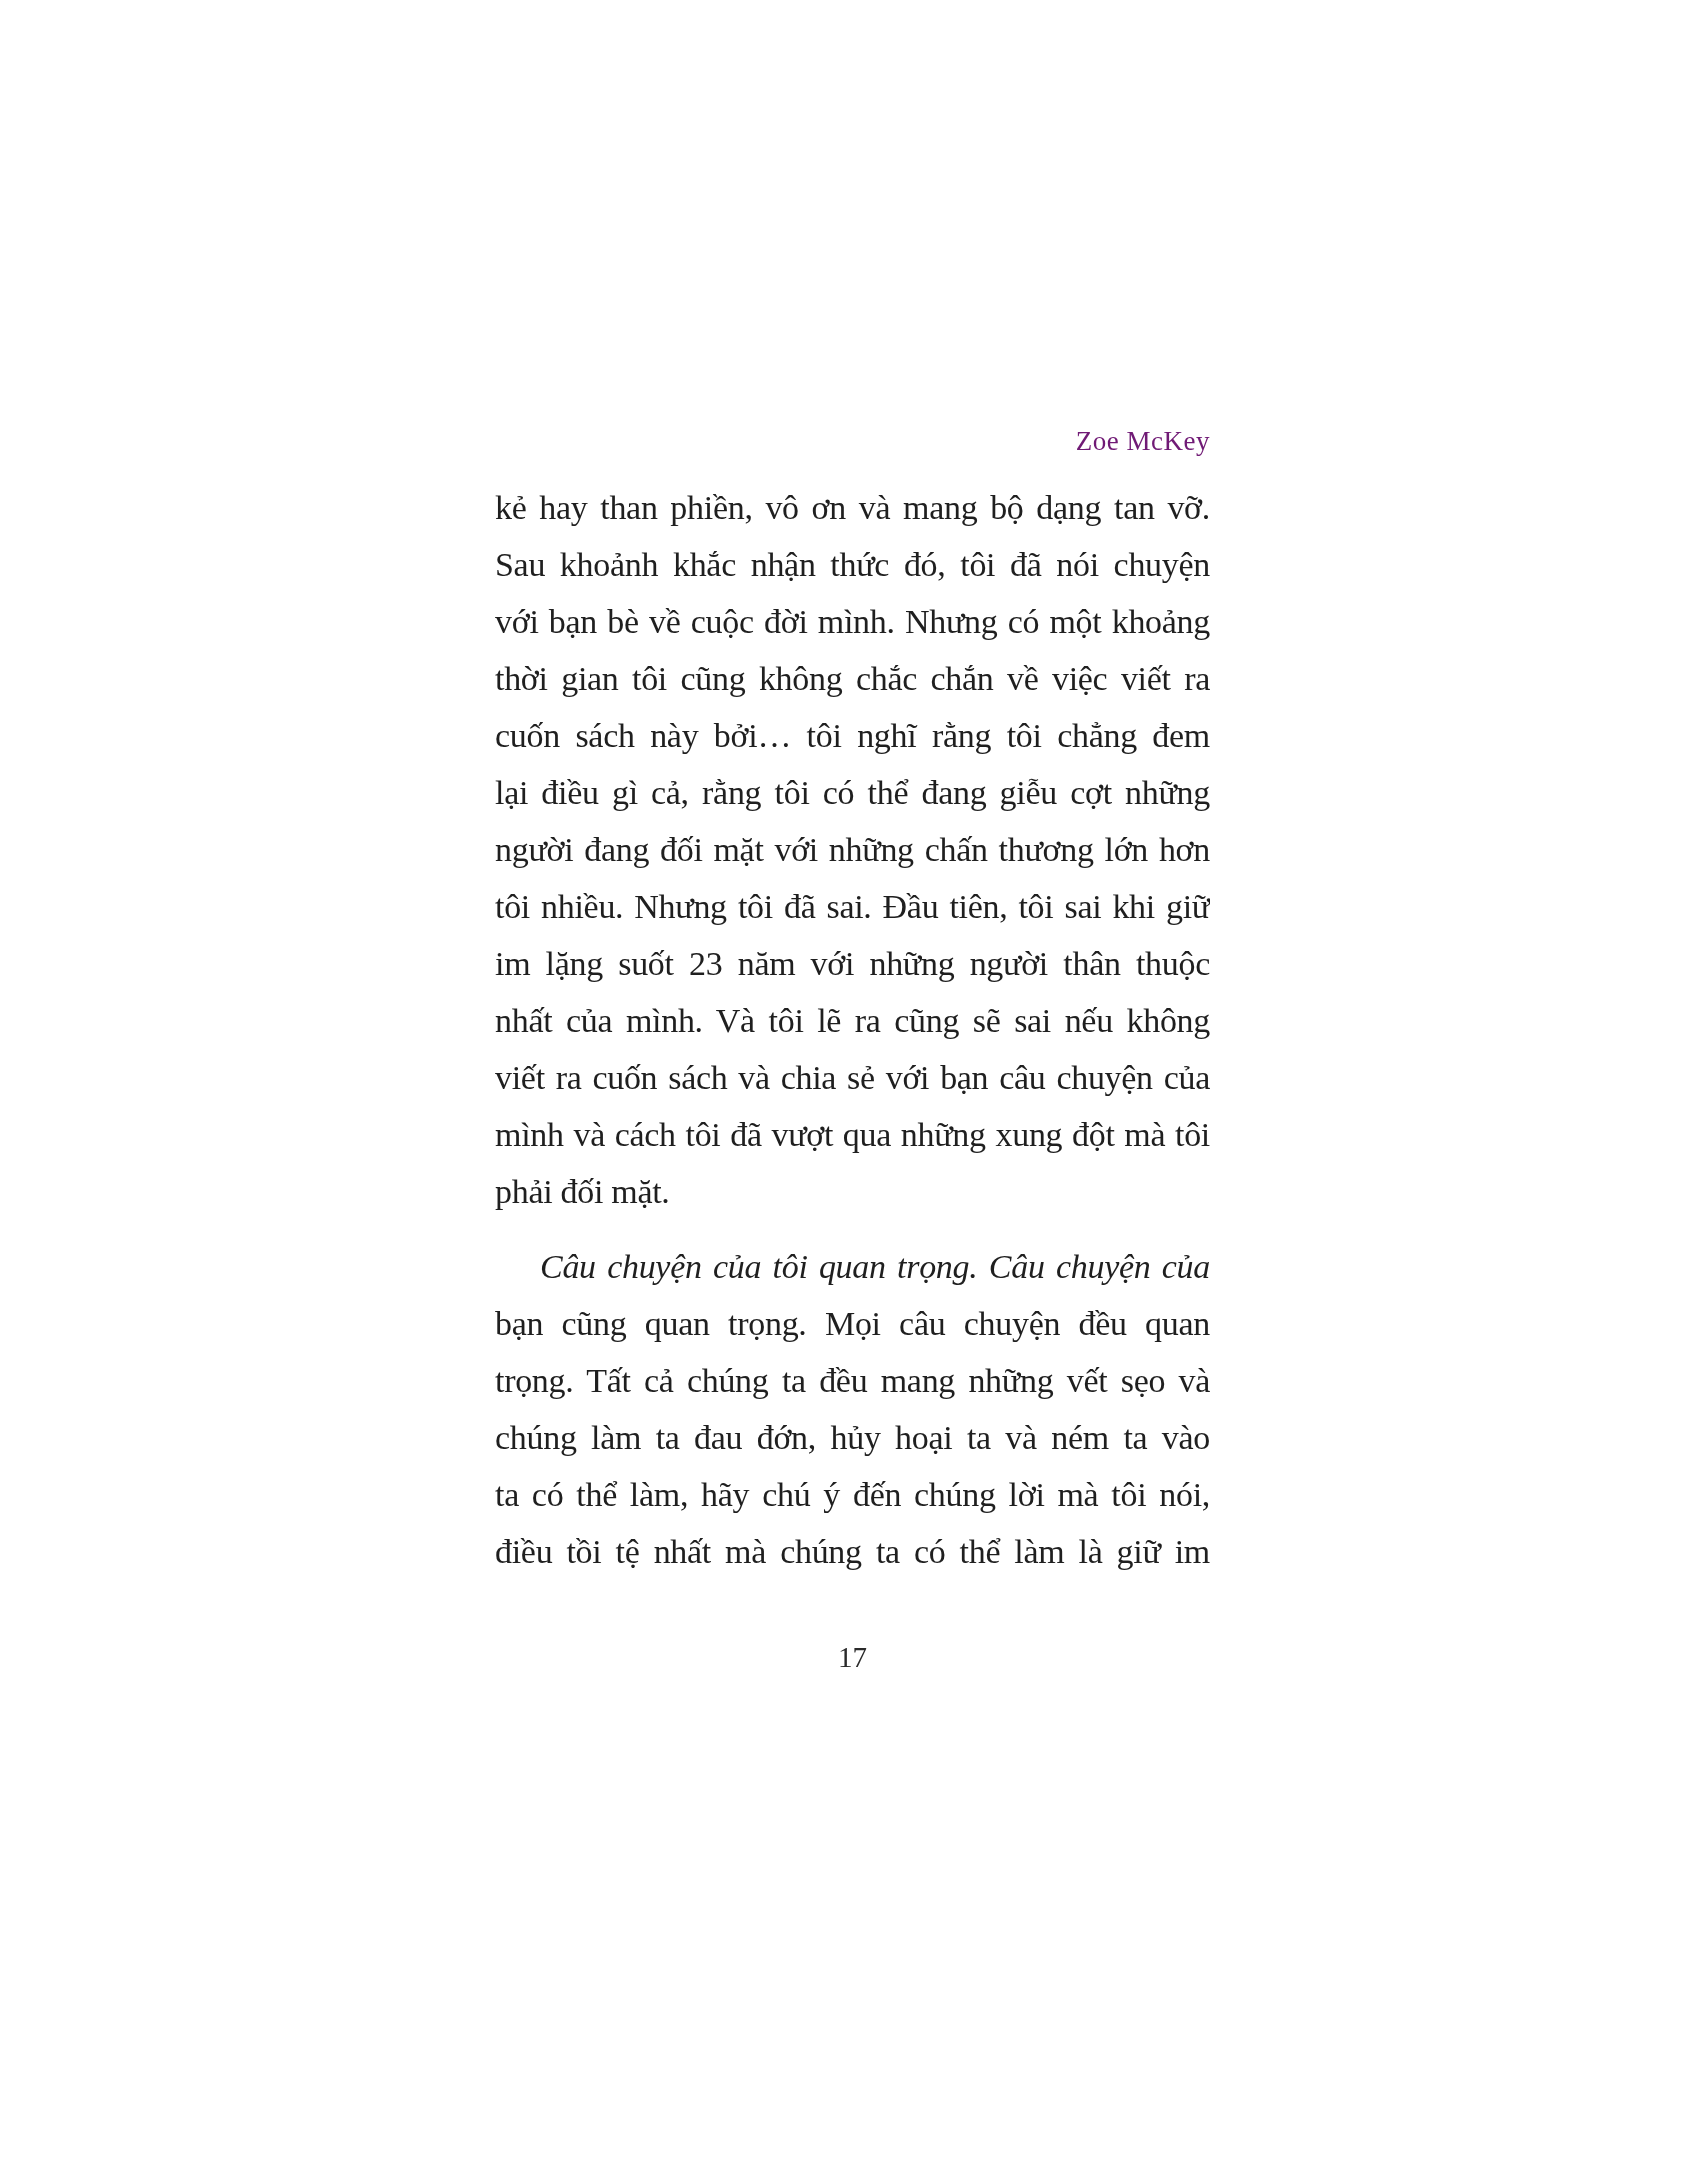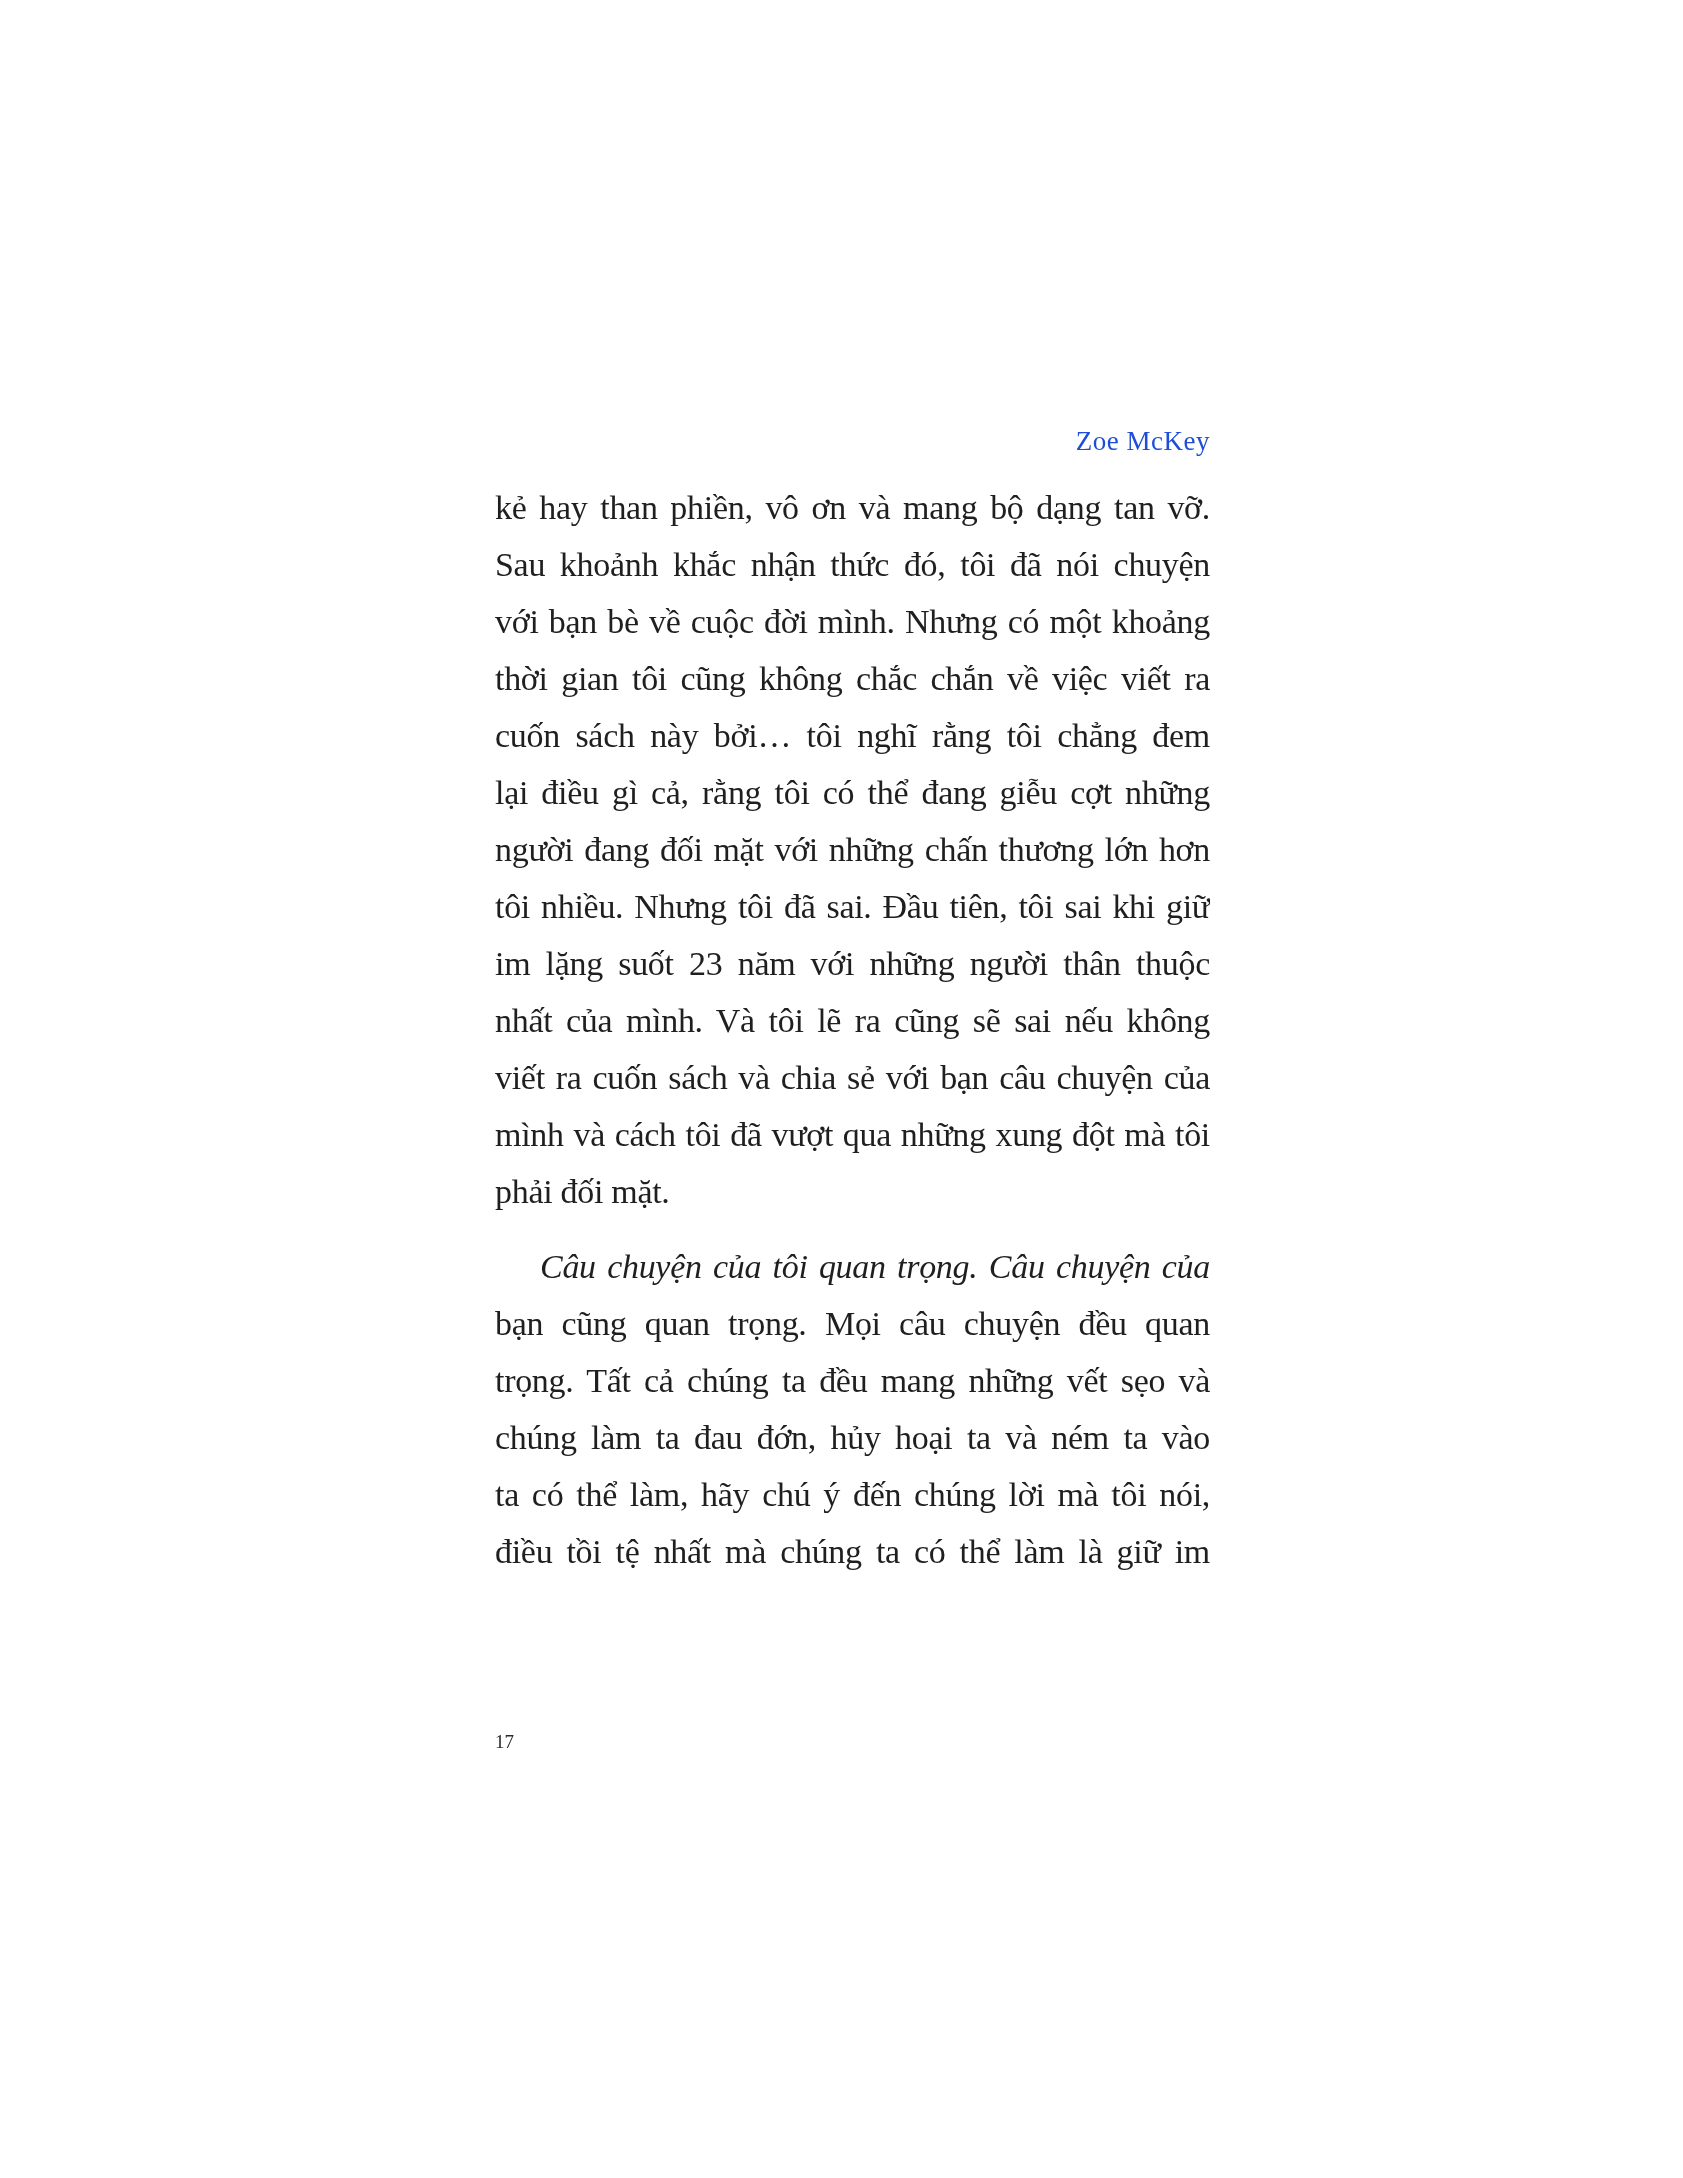--- a/index.html
+++ b/index.html
@@ -17,21 +17,21 @@
     overflow: hidden;
   }
   .running-header {
     position: absolute;
     top: 426px;
     left: 495px;
     width: 715px;
     text-align: right;
     font-size: 27px;
     letter-spacing: 0.5px;
-    color: #1d4ed8;
+    color: #701a75;
   }
   .body-text {
     position: absolute;
     top: 479px;
     left: 495px;
     width: 715px;
     font-size: 34px;
     letter-spacing: -0.3px;
   }
   .paragraph + .paragraph {
@@ -47,24 +47,25 @@
   }
   .line.last-left {
     text-align-last: left;
   }
   .line.indent {
     text-indent: 45px;
     font-style: italic;
   }
   .page-number {
     position: absolute;
-    top: 1731px;
+    top: 1641px;
     left: 495px;
     width: 715px;
-    font-size: 19px;
+    text-align: center;
+    font-size: 29px;
     color: #2a2a2a;
   }
 </style>
 </head>
 <body>
 
 <div class="page">
   <div class="running-header">Zoe McKey</div>
 
   <div class="body-text">

